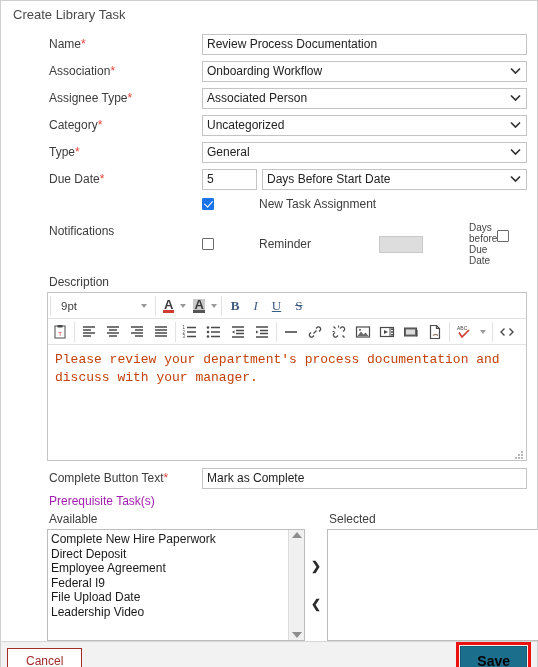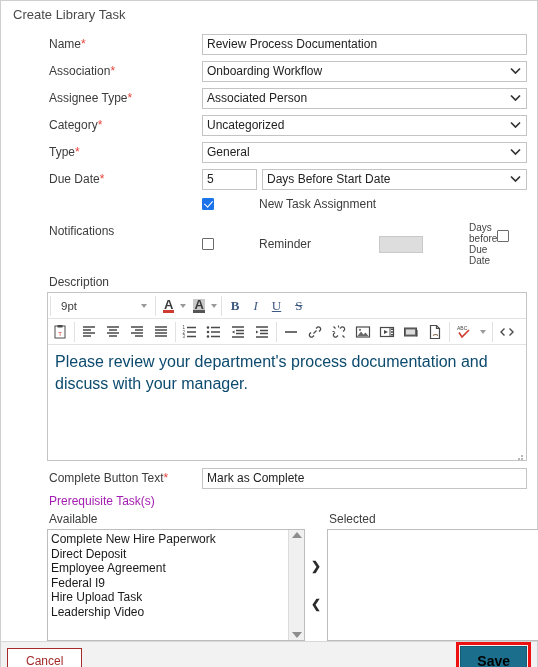--- a/index.html
+++ b/index.html
@@ -180,26 +180,27 @@
     font-family: "Liberation Serif", serif;
   }
   .fmtbtn.b { font-weight: bold; }
   .fmtbtn.i { font-style: italic; }
   .fmtbtn.u { text-decoration: underline; }
   .fmtbtn.s { text-decoration: line-through; }
   .ico { width: 16px; height: 16px; display: block; }
   .editor-body {
     height: 115px;
     padding: 6px 7px;
-    font-size: 16px;
-    color: #0c4a6e;
+    font-size: 13px;
+    color: #c2410c;
     position: relative;
     background: #fff;
     line-height: 1.35;
     overflow: hidden;
+    font-family: Liberation Mono, monospace;
   }
   .resize-grip {
     position: absolute; right: 2px; bottom: 2px;
     width: 10px; height: 10px;
   }
   
   .prereq-label { font-size: 12px; color: #a21caf; margin: 2px 0 4px 2px; }
   .lists { display: flex; align-items: flex-start; }
   .listcol { width: 258px; flex: 0 0 258px; }
   .col-head { font-size: 12px; color: #3c3c3c; margin-bottom: 3px; padding-left: 2px; }
@@ -625,21 +626,21 @@
     <div class="prereq-label">Prerequisite Task(s)</div>
     <div class="lists">
       <div class="listcol">
         <div class="col-head">Available</div>
         <div class="listbox">
           <div class="listitems" id="available-items">
               <div>Complete New Hire Paperwork</div>
               <div>Direct Deposit</div>
               <div>Employee Agreement</div>
               <div>Federal I9</div>
-              <div>Hire Upload Task</div>
+              <div>File Upload Date</div>
               <div>Leadership Video</div>
             </div>
           <div class="scrollbar">
             <span class="sb-arrow sb-up"></span>
             <span class="sb-arrow sb-dn"></span>
           </div>
         </div>
       </div>
       <div class="transfer">
         <span class="tbtn">❯</span>

